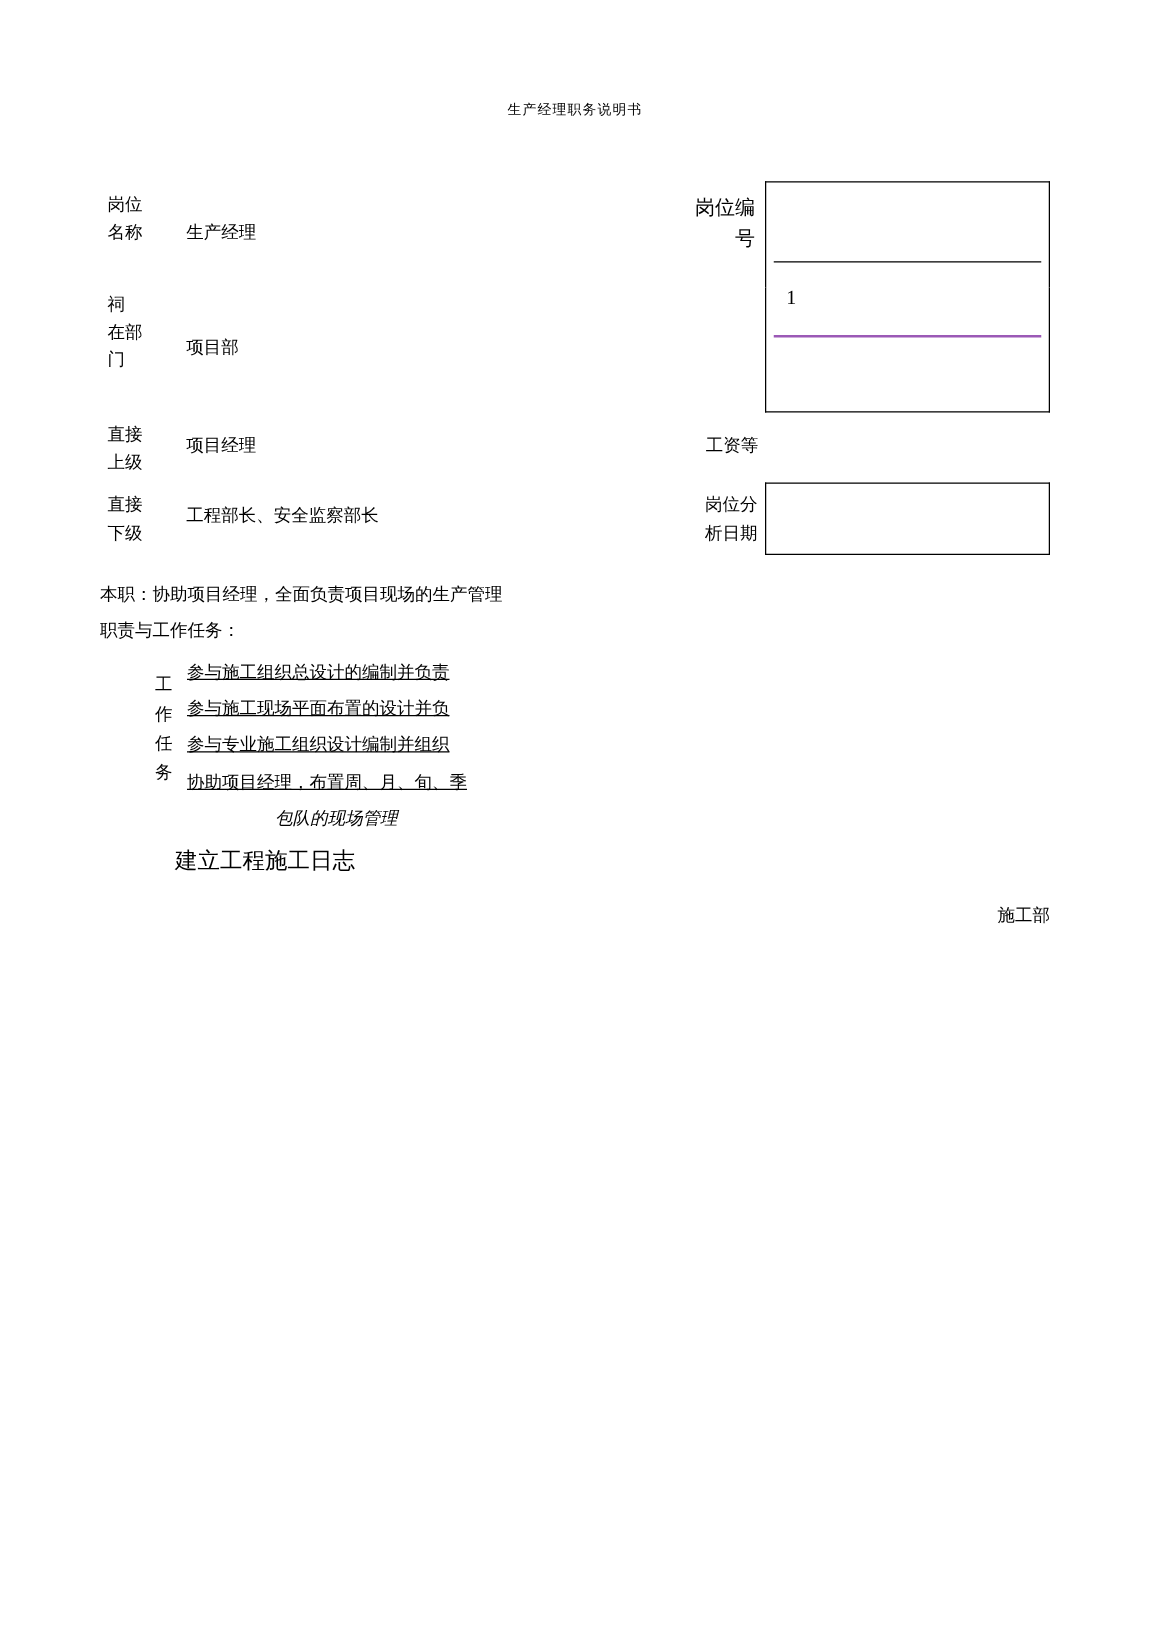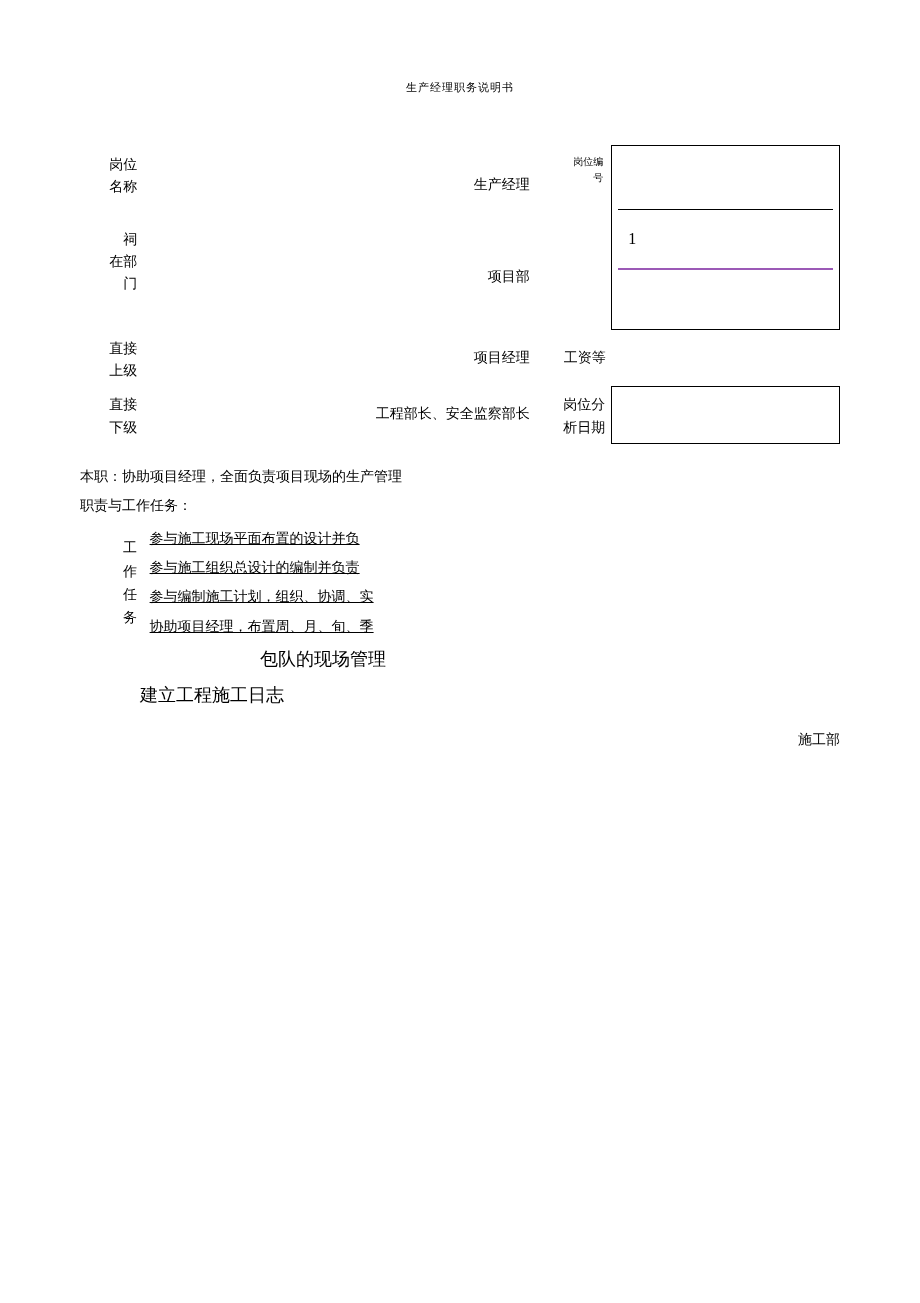--- a/index.html
+++ b/index.html
@@ -24,21 +24,20 @@
     }
     .info-table {
       width: 100%;
       border-collapse: collapse;
       margin-bottom: 20px;
     }
     .info-table td {
       vertical-align: middle;
       padding: 4px 6px;
       font-size: 14px;
-      text-align: right;
     }
     .label-cell {
       white-space: nowrap;
       vertical-align: top;
       padding-top: 8px;
       font-size: 14px;
       line-height: 1.6;
     }
     .value-cell {
       font-size: 14px;
@@ -125,21 +124,21 @@
 </head>
 <body>
 
 <div class="page-title">生产经理职务说明书</div>
 
 <table class="info-table">
   <tbody>
       <tr>
     <td style="width:50px; vertical-align:top; padding-top:8px;" class="label-cell">岗位<br>名称</td>
     <td style="width:310px;" class="value-cell">生产经理</td>
-    <td style="width:60px; text-align:right; vertical-align:top; padding-top:8px; padding-right:8px; font-size:10px;" class="right-label-cell">岗位编<br>号</td>
+    <td style="width:60px; text-align:right; vertical-align:top; padding-top:8px; padding-right:8px; font-size:16px;" class="right-label-cell">岗位编<br>号</td>
     <td class="right-section" rowspan="2" style="border:1.5px solid #000; width:180px; vertical-align:top;">
       <div class="sub-row-item" style="min-height:60px; border-bottom:1.5px solid #000;">
         <span></span>
       </div>
       <div class="sub-row-item purple-border" style="min-height:60px; border-bottom:2px solid #9b59b6; font-size:16px;">
         <span>1</span>
       </div>
       <div class="sub-row-item last" style="min-height:55px; border-bottom:none;">
         <span></span>
       </div>
@@ -170,25 +169,25 @@
   <p>职责与工作任务：</p>
 
   <div class="duties-section">
 
     <div class="work-tasks-container">
       <div class="work-label">工
 作
 任
 务</div>
       <div class="work-items">
+        <p class="work-item">参与施工组织总设计的编制并负责</p>
         <p class="work-item">参与施工现场平面布置的设计并负</p>
-        <p class="work-item">参与施工组织总设计的编制并负责</p>
-        <p class="work-item">参与编制施工计划，组织、协调、实</p>
+        <p class="work-item">参与专业施工组织设计编制并组织</p>
         <p class="work-item">协助项目经理，布置周、月、旬、季</p>
       </div>
     </div>
 
-    <p class="work-item-plain" style="text-indent:10em; font-size:18px; line-height:1.8;">包队的现场管理</p>
+    <p class="work-item-plain" style="text-indent:10em; font-size:14px; line-height:1.8;font-style:italic;">包队的现场管理</p>
     <p style="margin-left:60px; font-size:18px; line-height:1.8;">建立工程施工日志</p>
   </div>
 </div>
 
 <div class="footer-line">施工部</div>
 
 </body></html>

